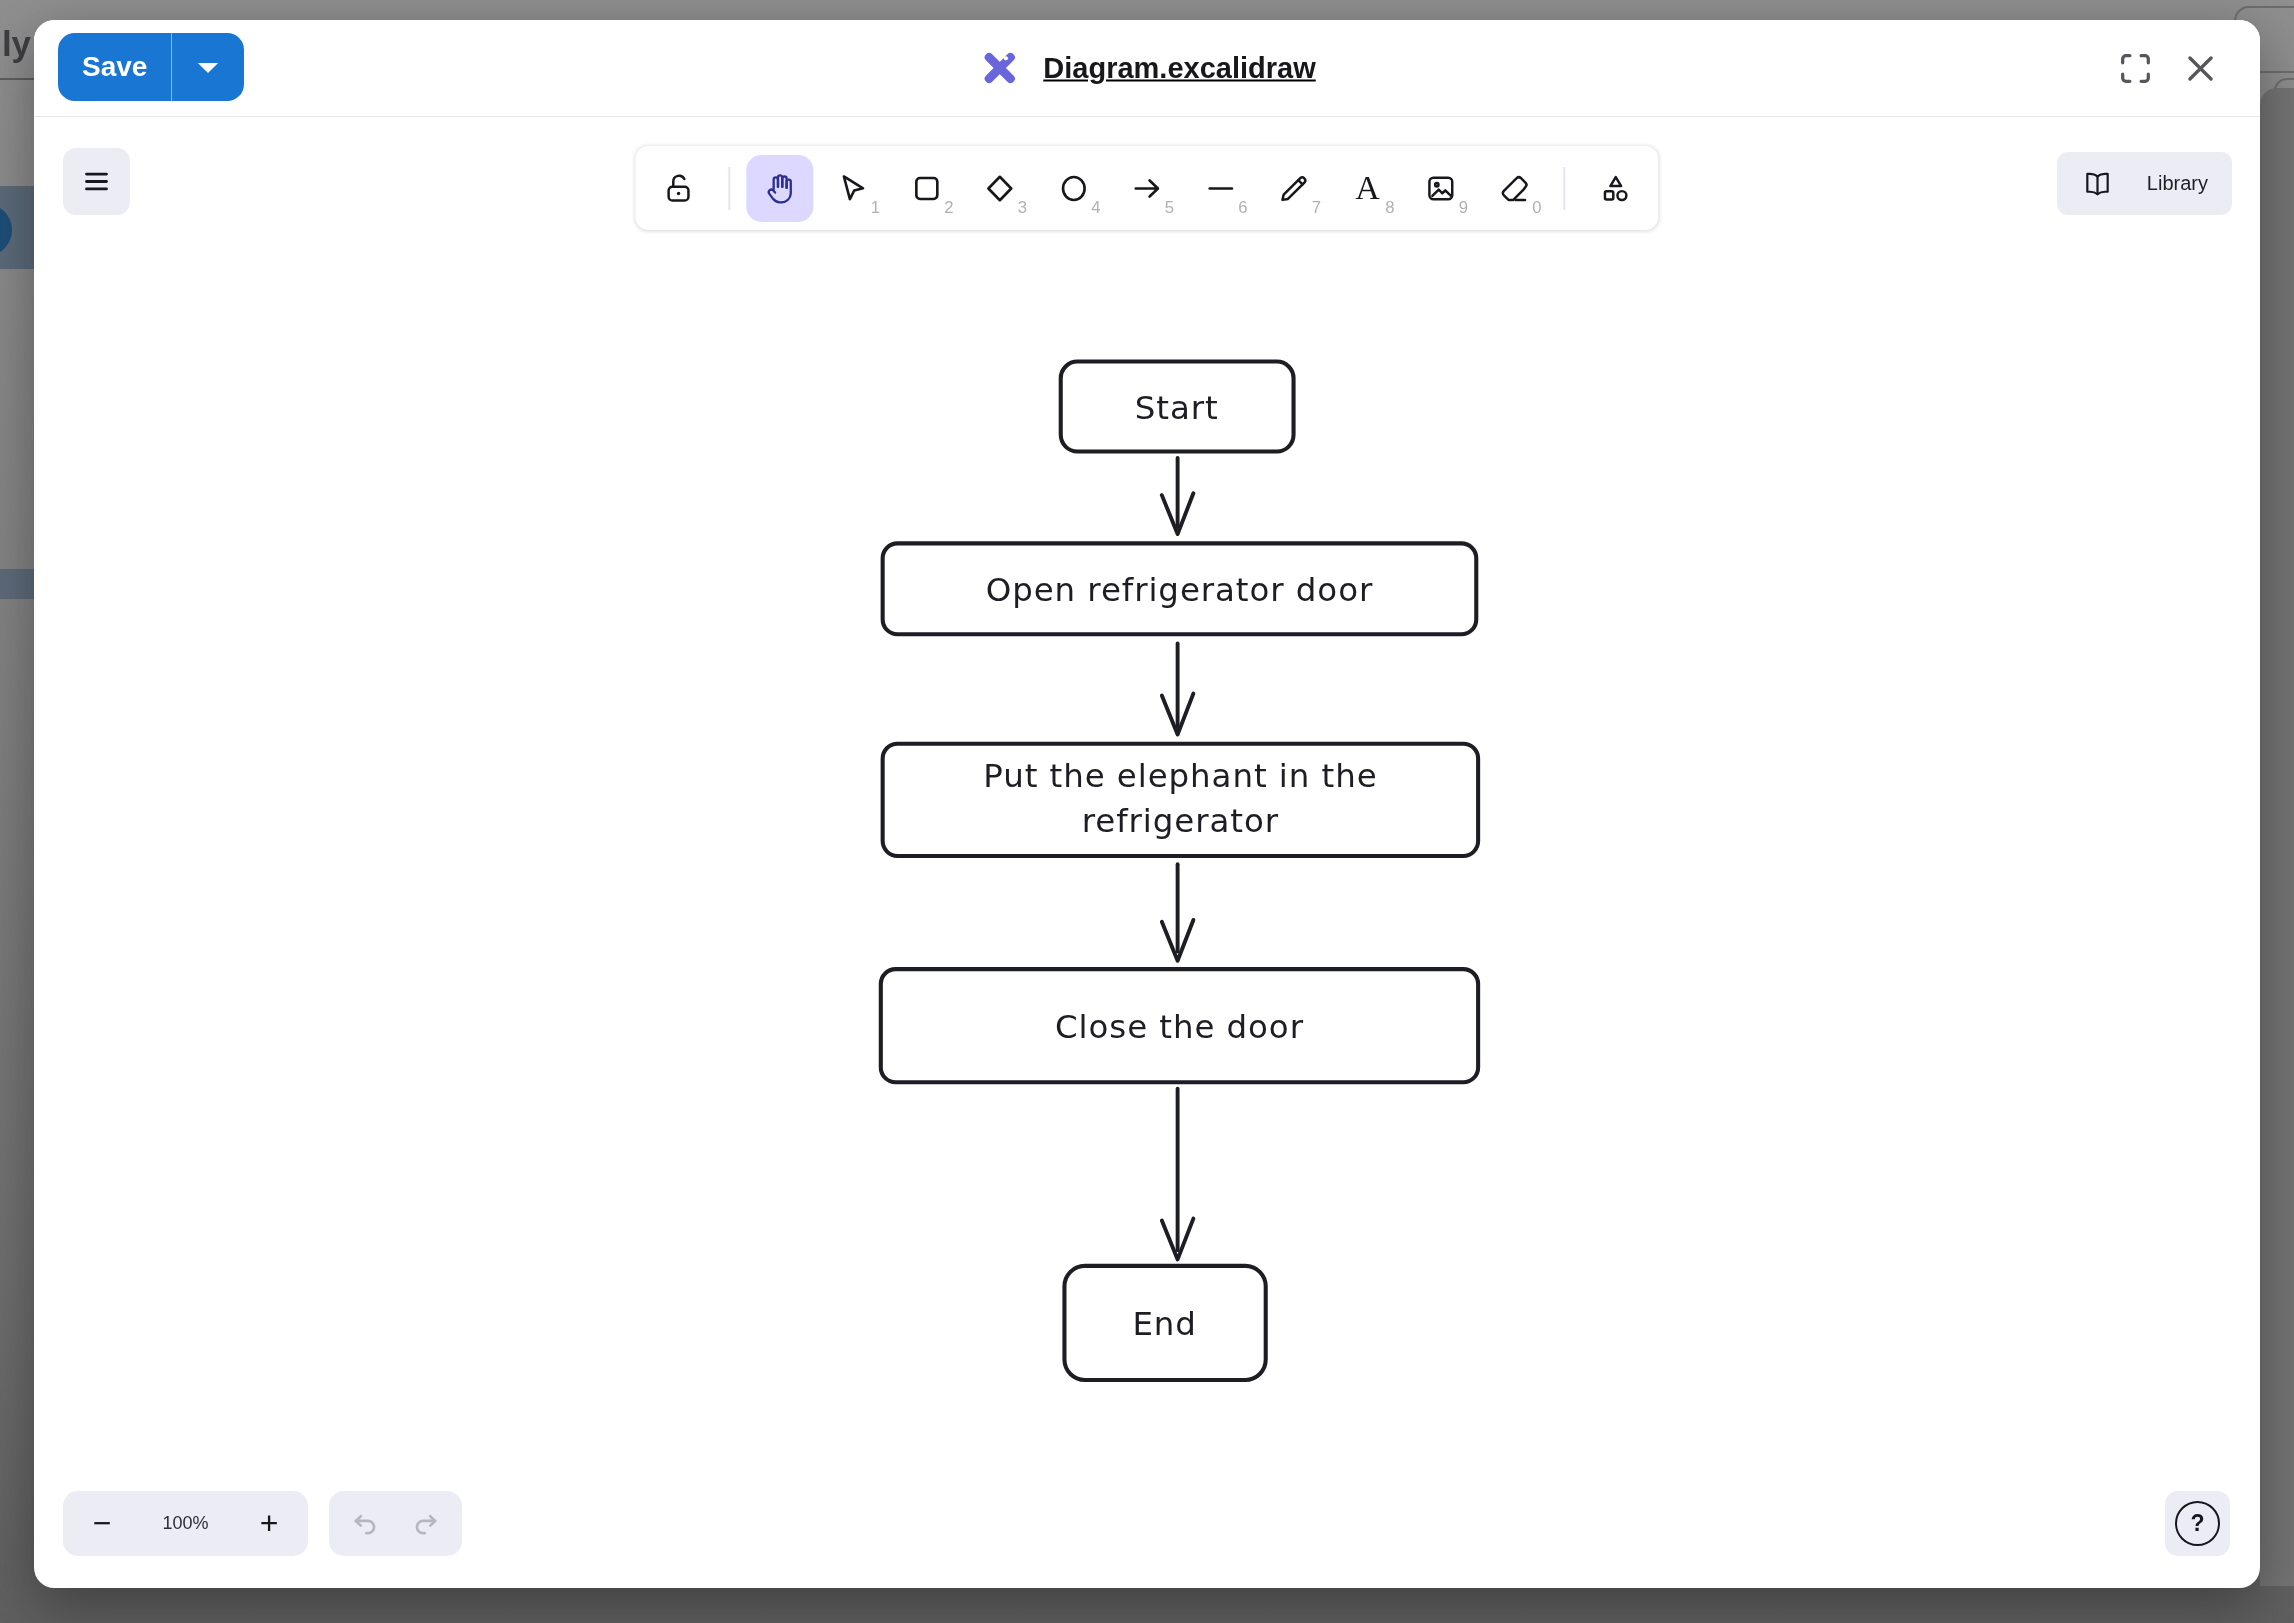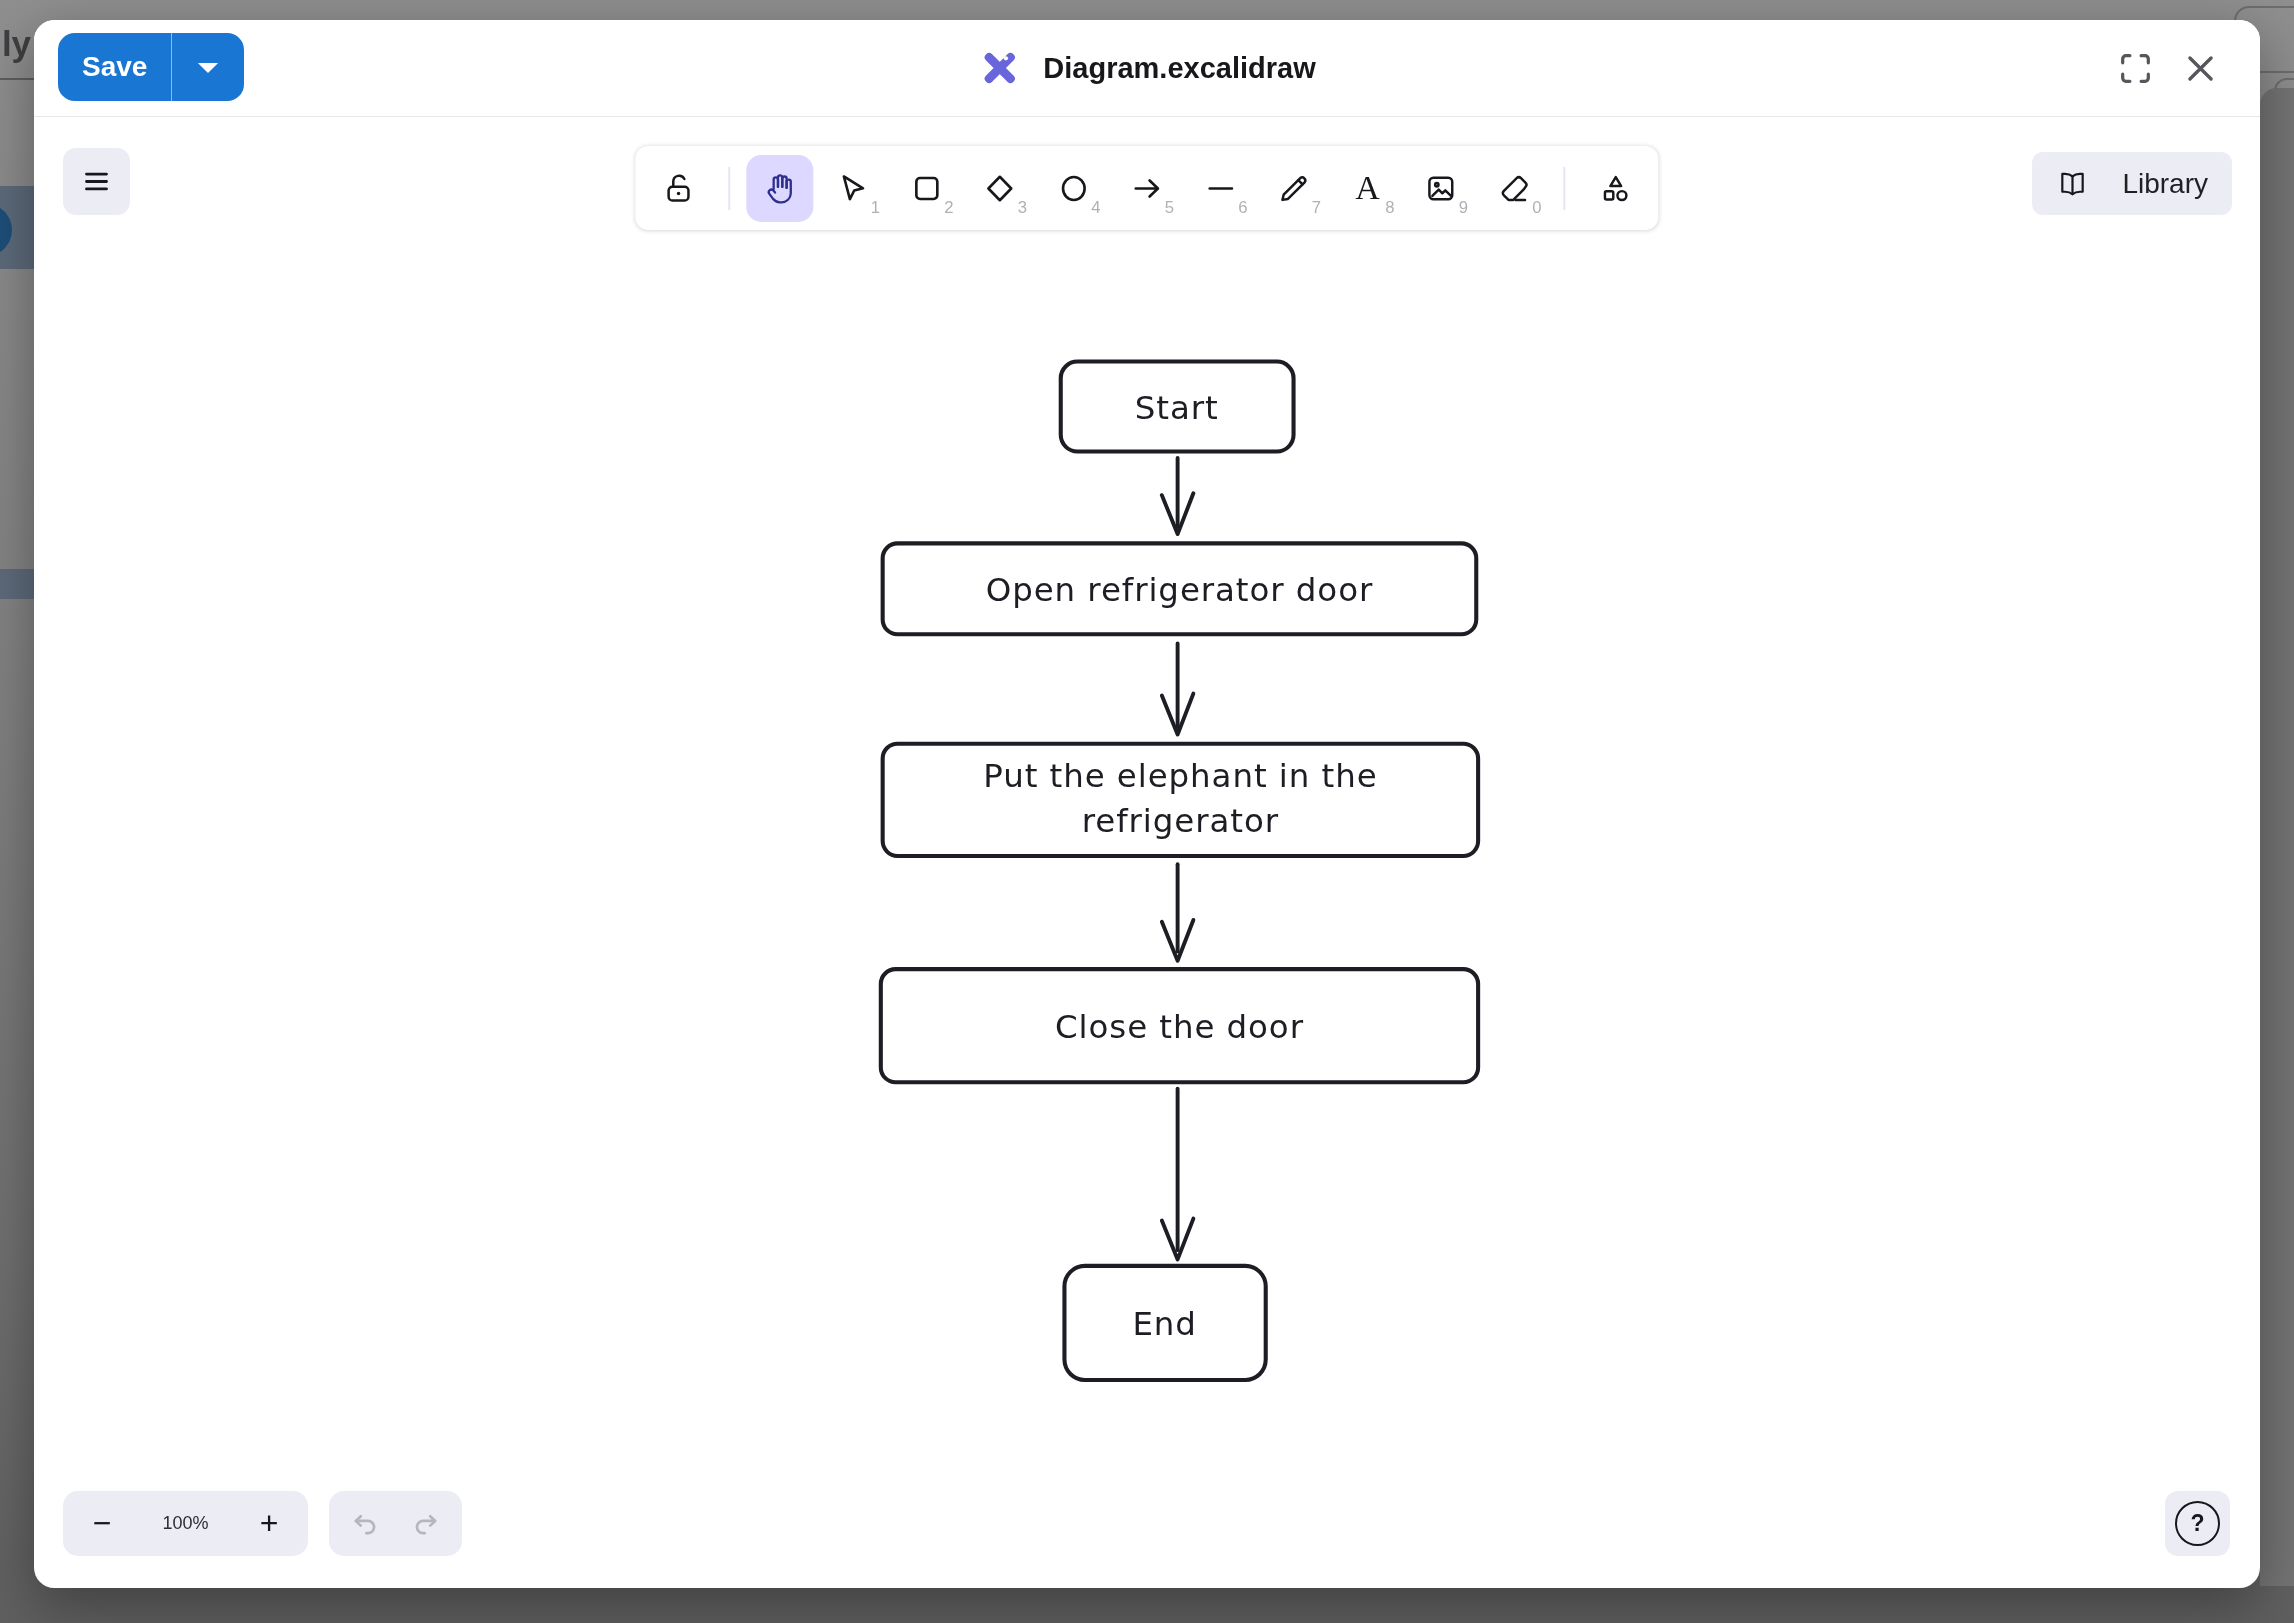--- a/index.html
+++ b/index.html
@@ -15,39 +15,39 @@
   .bg-frag-o1{position:absolute;left:2234px;top:5.6px;width:74px;height:63px;border:2.8px solid #6d6d6d;border-radius:15px;}
   .bg-frag-o2{position:absolute;left:2274px;top:78px;width:65px;height:56px;border:2.8px solid #6d6d6d;border-radius:13px;}
   .bg-panel{position:absolute;left:2260px;top:88px;width:34px;height:1498px;background:#747474;border-top-left-radius:16.7px;}
   
   .modal{position:absolute;left:34px;top:20.4px;width:2226px;height:1568px;background:#ffffff;
          border-radius:20.4px;box-shadow:0 16.7px 56px rgba(0,0,0,.35);overflow:hidden;}
   .topbar{position:absolute;left:0;top:0;width:100%;height:96px;border-bottom:0.9px solid #e7e7ea;background:#fff;z-index:3;}
   .save-split{position:absolute;left:24px;top:13px;height:68px;display:flex;border-radius:16.7px;overflow:hidden;background:#1976d2;}
   .save-main{all:unset;cursor:pointer;display:flex;align-items:center;padding:0 24px;color:#fff;font-size:28px;font-weight:600;font-family:"Liberation Sans",sans-serif;}
   .save-caret{all:unset;cursor:pointer;width:72px;display:flex;align-items:center;justify-content:center;border-left:1.9px solid rgba(255,255,255,.5);}
-  .title-wrap{position:absolute;left:50%;top:50%;transform:translate(-50%,-50%);display:flex;align-items:center;gap:22px;}
+  .title-wrap{position:absolute;left:50%;top:50%;transform:translate(-50%,-50%);display:flex;align-items:center;gap:22px;text-decoration:underline;}
   .dlg-title{font-size:29px;font-weight:600;color:#17171c;}
   .topbar-right{position:absolute;right:37px;top:0;height:96px;display:flex;align-items:center;gap:20.4px;}
   .icon-btn{all:unset;cursor:pointer;width:45px;height:45px;display:flex;align-items:center;justify-content:center;}
   
   .flowchart{position:absolute;left:0;top:0;width:2226px;height:1568px;z-index:1;}
   .island{background:#fff;border-radius:13px;box-shadow:0 0.9px 4.6px rgba(0,0,0,.16);}
   .soft-btn{all:unset;cursor:pointer;background:#ececf4;border-radius:13px;display:flex;align-items:center;justify-content:center;}
   .hamburger{position:absolute;left:29px;top:128px;width:67px;height:67px;z-index:2;}
   .toolbar{position:absolute;left:50%;top:126px;transform:translateX(-50%);height:84px;display:flex;align-items:center;
            padding:0 10.2px;gap:6.5px;z-index:2;}
   .tool{all:unset;cursor:pointer;position:relative;width:67px;height:67px;border-radius:15px;
         display:flex;align-items:center;justify-content:center;}
   .tool.selected{background:#dcd8ff;}
   .tool .num{position:absolute;right:6.5px;bottom:3.7px;font-size:16.7px;color:#b0b0b8;}
   .tb-divider{width:1.9px;height:43px;background:#e6e5f4;margin:0 9.3px;}
   .text-glyph{font-family:"Liberation Serif",serif;font-size:34px;color:#17171c;line-height:1;}
   .library{position:absolute;right:28px;top:132px;height:63px;padding:0 24px;gap:13px;border-radius:11px;z-index:2;}
-  .library span{font-size:28px;color:#1f1f24;margin-left:20px;}
+  .library span{font-size:20px;color:#1f1f24;margin-left:20px;}
   .zoom-pill{position:absolute;left:29px;top:1471px;width:245px;height:65px;display:flex;align-items:center;z-index:2;border-radius:15px;background:#ececf4;}
   .pill-btn{all:unset;cursor:pointer;width:78px;height:65px;display:flex;align-items:center;justify-content:center;
             font-size:32px;color:#17171c;}
   .zoom-level{flex:1;text-align:center;font-size:18px;color:#2e2e33;}
   .history-pill{position:absolute;left:295px;top:1471px;width:133px;height:65px;display:flex;align-items:center;justify-content:space-evenly;z-index:2;border-radius:15px;background:#ececf4;}
   .hist-btn{all:unset;cursor:default;display:flex;align-items:center;justify-content:center;width:52px;height:65px;}
   .help-btn{position:absolute;right:30px;top:1471px;width:65px;height:65px;border-radius:13px;z-index:2;}
   .help-circle{width:41px;height:41px;border:2.8px solid #17171c;border-radius:50%;display:flex;align-items:center;justify-content:center;
                font-size:23px;font-weight:600;color:#17171c;}
   

